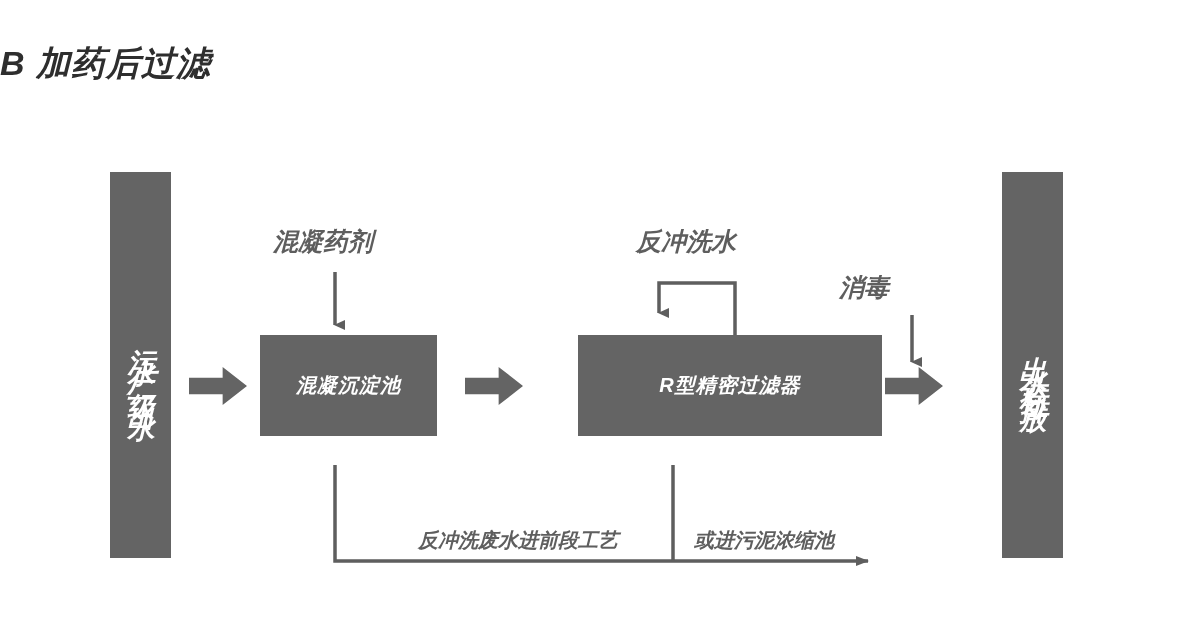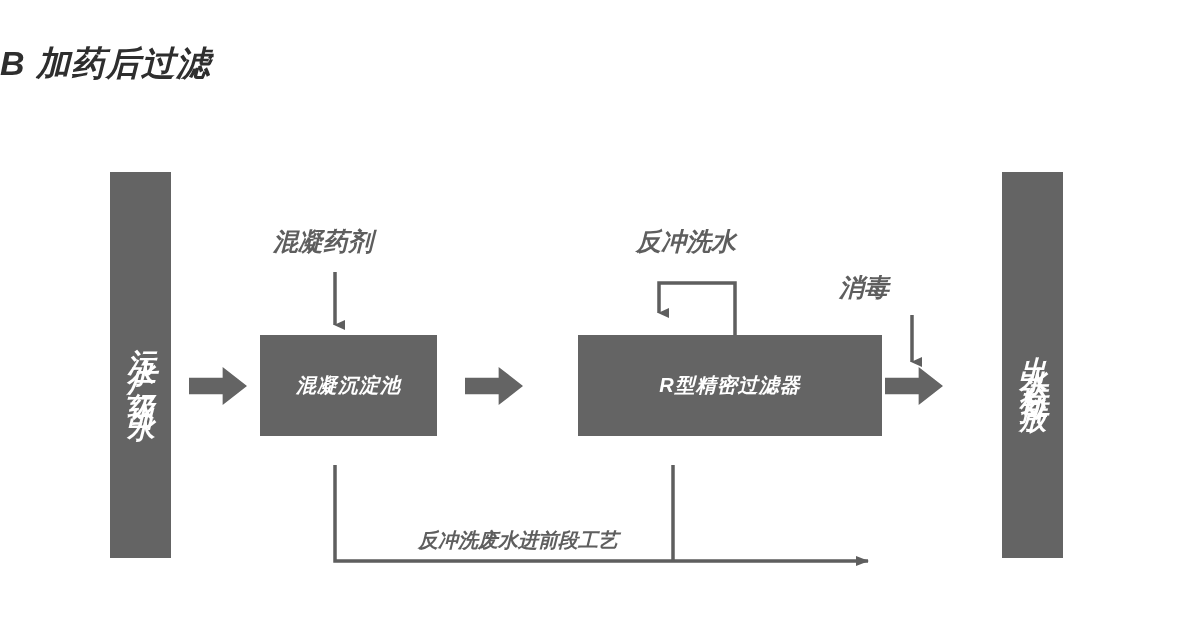--- a/index.html
+++ b/index.html
@@ -169,14 +169,15 @@
 
   <div class="block-arrow" id="arrow-1"></div>
   <div class="block-arrow" id="arrow-2"></div>
   <div class="block-arrow" id="arrow-3"></div>
 
   <div class="anno-label" id="label-backwash">反冲洗水</div>
   <div class="anno-label" id="label-coagulant">混凝药剂</div>
   <div class="anno-label" id="label-disinfect">消毒</div>
 
   <div class="bottom-label" id="label-waste-front">反冲洗废水进前段工艺</div>
+  <div class="bottom-label" id="label-sludge">或进污泥浓缩池</div>
 
 </div>
 
 </body></html>

